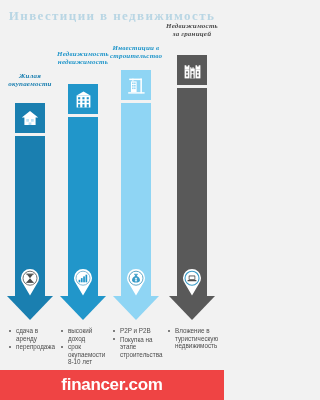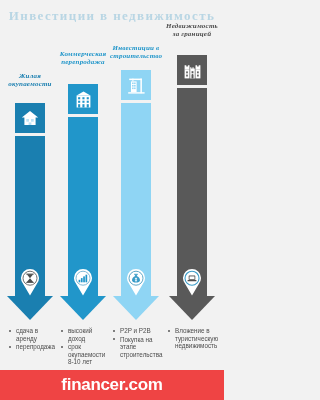--- a/index.html
+++ b/index.html
@@ -127,21 +127,21 @@
           <path d="M11 27.5 L4.2 16 A9 9 0 1 1 17.8 16 Z" fill="#ffffff"></path>
           <circle cx="11" cy="10.2" r="7" fill="#ffffff" stroke="#6f6f6f" stroke-width="1"></circle>
           <path d="M7.8 6.3 H14.2 L11 10.2 L14.2 14.1 H7.8 L11 10.2 Z" fill="#4d4d4d"></path>
           <rect x="7.3" y="5.6" width="7.4" height="1" fill="#4d4d4d"></rect>
           <rect x="7.3" y="13.9" width="7.4" height="1" fill="#4d4d4d"></rect>
         </svg>
       </div>
     </div>
 
     <div class="col" style="left:57px; width:52px;">
-      <div class="col-head" style="top:50px; color:#2196ca;">Коммерческая перепродажа</div>
+      <div class="col-head" style="top:50px; color:#2196ca;">Недвижимость недвижимость</div>
 
       <div class="icon-box" style="top:84px; background:#2196ca;">
         <svg width="21" height="21" viewBox="0 0 21 21">
           <path d="M3.6 6.5 H17.4 V18.5 H3.6 Z" fill="#ffffff"></path>
           <path d="M3.6 6.5 L10.5 2.4 L17.4 6.5 Z" fill="#ffffff"></path>
           <rect x="5.1" y="8.2" width="2.1" height="2.1" fill="#2196ca"></rect>
           <rect x="9.4" y="8.2" width="2.1" height="2.1" fill="#2196ca"></rect>
           <rect x="13.7" y="8.2" width="2.1" height="2.1" fill="#2196ca"></rect>
           <rect x="5.1" y="11.7" width="2.1" height="2.1" fill="#2196ca"></rect>
           <rect x="9.4" y="11.7" width="2.1" height="2.1" fill="#2196ca"></rect>

